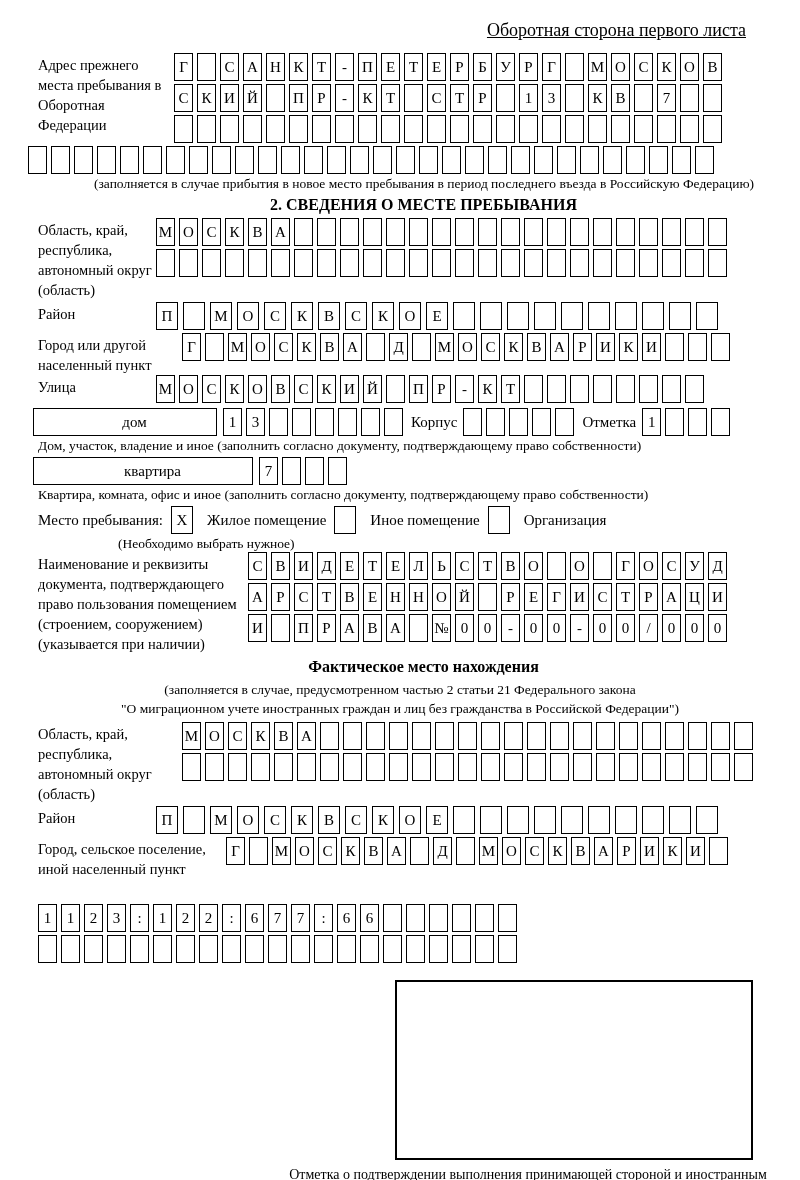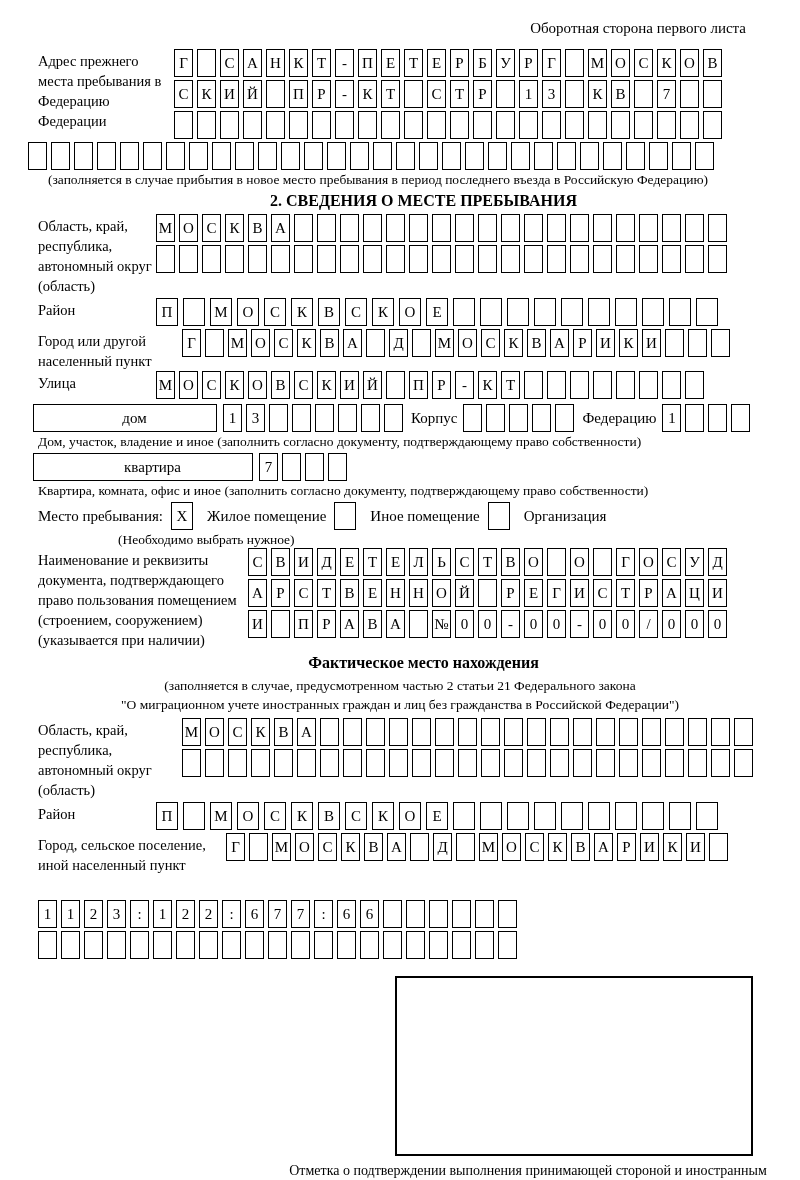--- a/index.html
+++ b/index.html
@@ -1,39 +1,39 @@
 <!DOCTYPE html>
 <html><head>
 <meta charset="utf-8">
 <style>
   html,body { margin:0; padding:0; background:#888; }
   .page {
     width:800px; height:1180px; margin:0 auto; background:#ffffff;
     font-family:"Liberation Serif", serif; color:#000;
     overflow:hidden; box-sizing:border-box; position:relative;
   }
-  .top-note { padding:20px 54px 0 0; text-align:right; font-size:15px; }
+  .top-note { padding:20px 54px 0 0; text-align:right; font-size:18px;text-decoration:underline; }
 
   
   .row { display:flex; margin-bottom:3px; }
   .cell {
     display:inline-flex; align-items:center; justify-content:center;
     width:17px; height:26px; border:1.5px solid #000; margin-right:4px;
     font-size:15px; flex:0 0 auto; background:#fff;
   }
   .row.sparse .cell { width:20px; margin-right:5px; }
 
   .fblock { display:flex; align-items:flex-start; margin-left:38px; }
   .flab { font-size:14.5px; line-height:20px; flex:0 0 auto; padding-top:2px; }
   .lw136{width:136px} .lw118{width:118px} .lw144{width:144px}
   .lw210{width:210px} .lw188{width:188px}
   .rows { flex:1 1 auto; }
   .rows-pad { padding-top:25px; }
 
-  .cap-center { text-align:left; font-size:13.5px; margin-top:2px;padding-left:48px; }
+  .cap-center { text-align:center; font-size:13.5px; margin-top:2px;padding-left:48px; }
   .cap-left { margin:2px 0 3px 38px; font-size:13.5px; }
   .sec-title { text-align:center; font-weight:bold; font-size:16px; margin:4px 0 4px;padding-left:47px; }
 
   #prev { margin-top:12px; }
   #row4 { margin:0 0 0 28px; }
   #district1, #district2 { margin-top:2px; }
 
   .wide-box {
     display:inline-flex; align-items:center; justify-content:center;
     height:26px; border:1.5px solid #000; font-size:15px; flex:0 0 auto;
@@ -57,21 +57,21 @@
   #mark-cap { width:484px; margin:5px 0 0 286px; text-align:center; font-size:14px; line-height:19px; }
 </style>
 </head>
 <body>
 
 <div class="page">
 
   <div class="top-note">Оборотная сторона первого листа</div>
 
   <div class="fblock" id="prev">
-    <div class="flab lw136">Адрес прежнего места пребывания в Федерацию Федерации</div>
+    <div class="flab lw136">Адрес прежнего места пребывания в Оборотная Федерации</div>
     <div class="rows">
       <div class="row">
           <span class="cell">Г</span>
           <span class="cell"></span>
           <span class="cell">С</span>
           <span class="cell">А</span>
           <span class="cell">Н</span>
           <span class="cell">К</span>
           <span class="cell">Т</span>
           <span class="cell">-</span>
@@ -342,21 +342,21 @@
         <span class="cell"></span>
       </div>
     <div class="inline-lab">Корпус</div>
     <div class="row" style="margin-bottom:0">
         <span class="cell"></span>
         <span class="cell"></span>
         <span class="cell"></span>
         <span class="cell"></span>
         <span class="cell"></span>
       </div>
-    <div class="inline-lab">Федерацию</div>
+    <div class="inline-lab">Отметка</div>
     <div class="row" style="margin-bottom:0">
         <span class="cell">1</span>
         <span class="cell"></span>
         <span class="cell"></span>
         <span class="cell"></span>
       </div>
   </div>
   <div class="cap-left">Дом, участок, владение и иное (заполнить согласно документу, подтверждающему право собственности)</div>
 
   <div id="apt-row">

